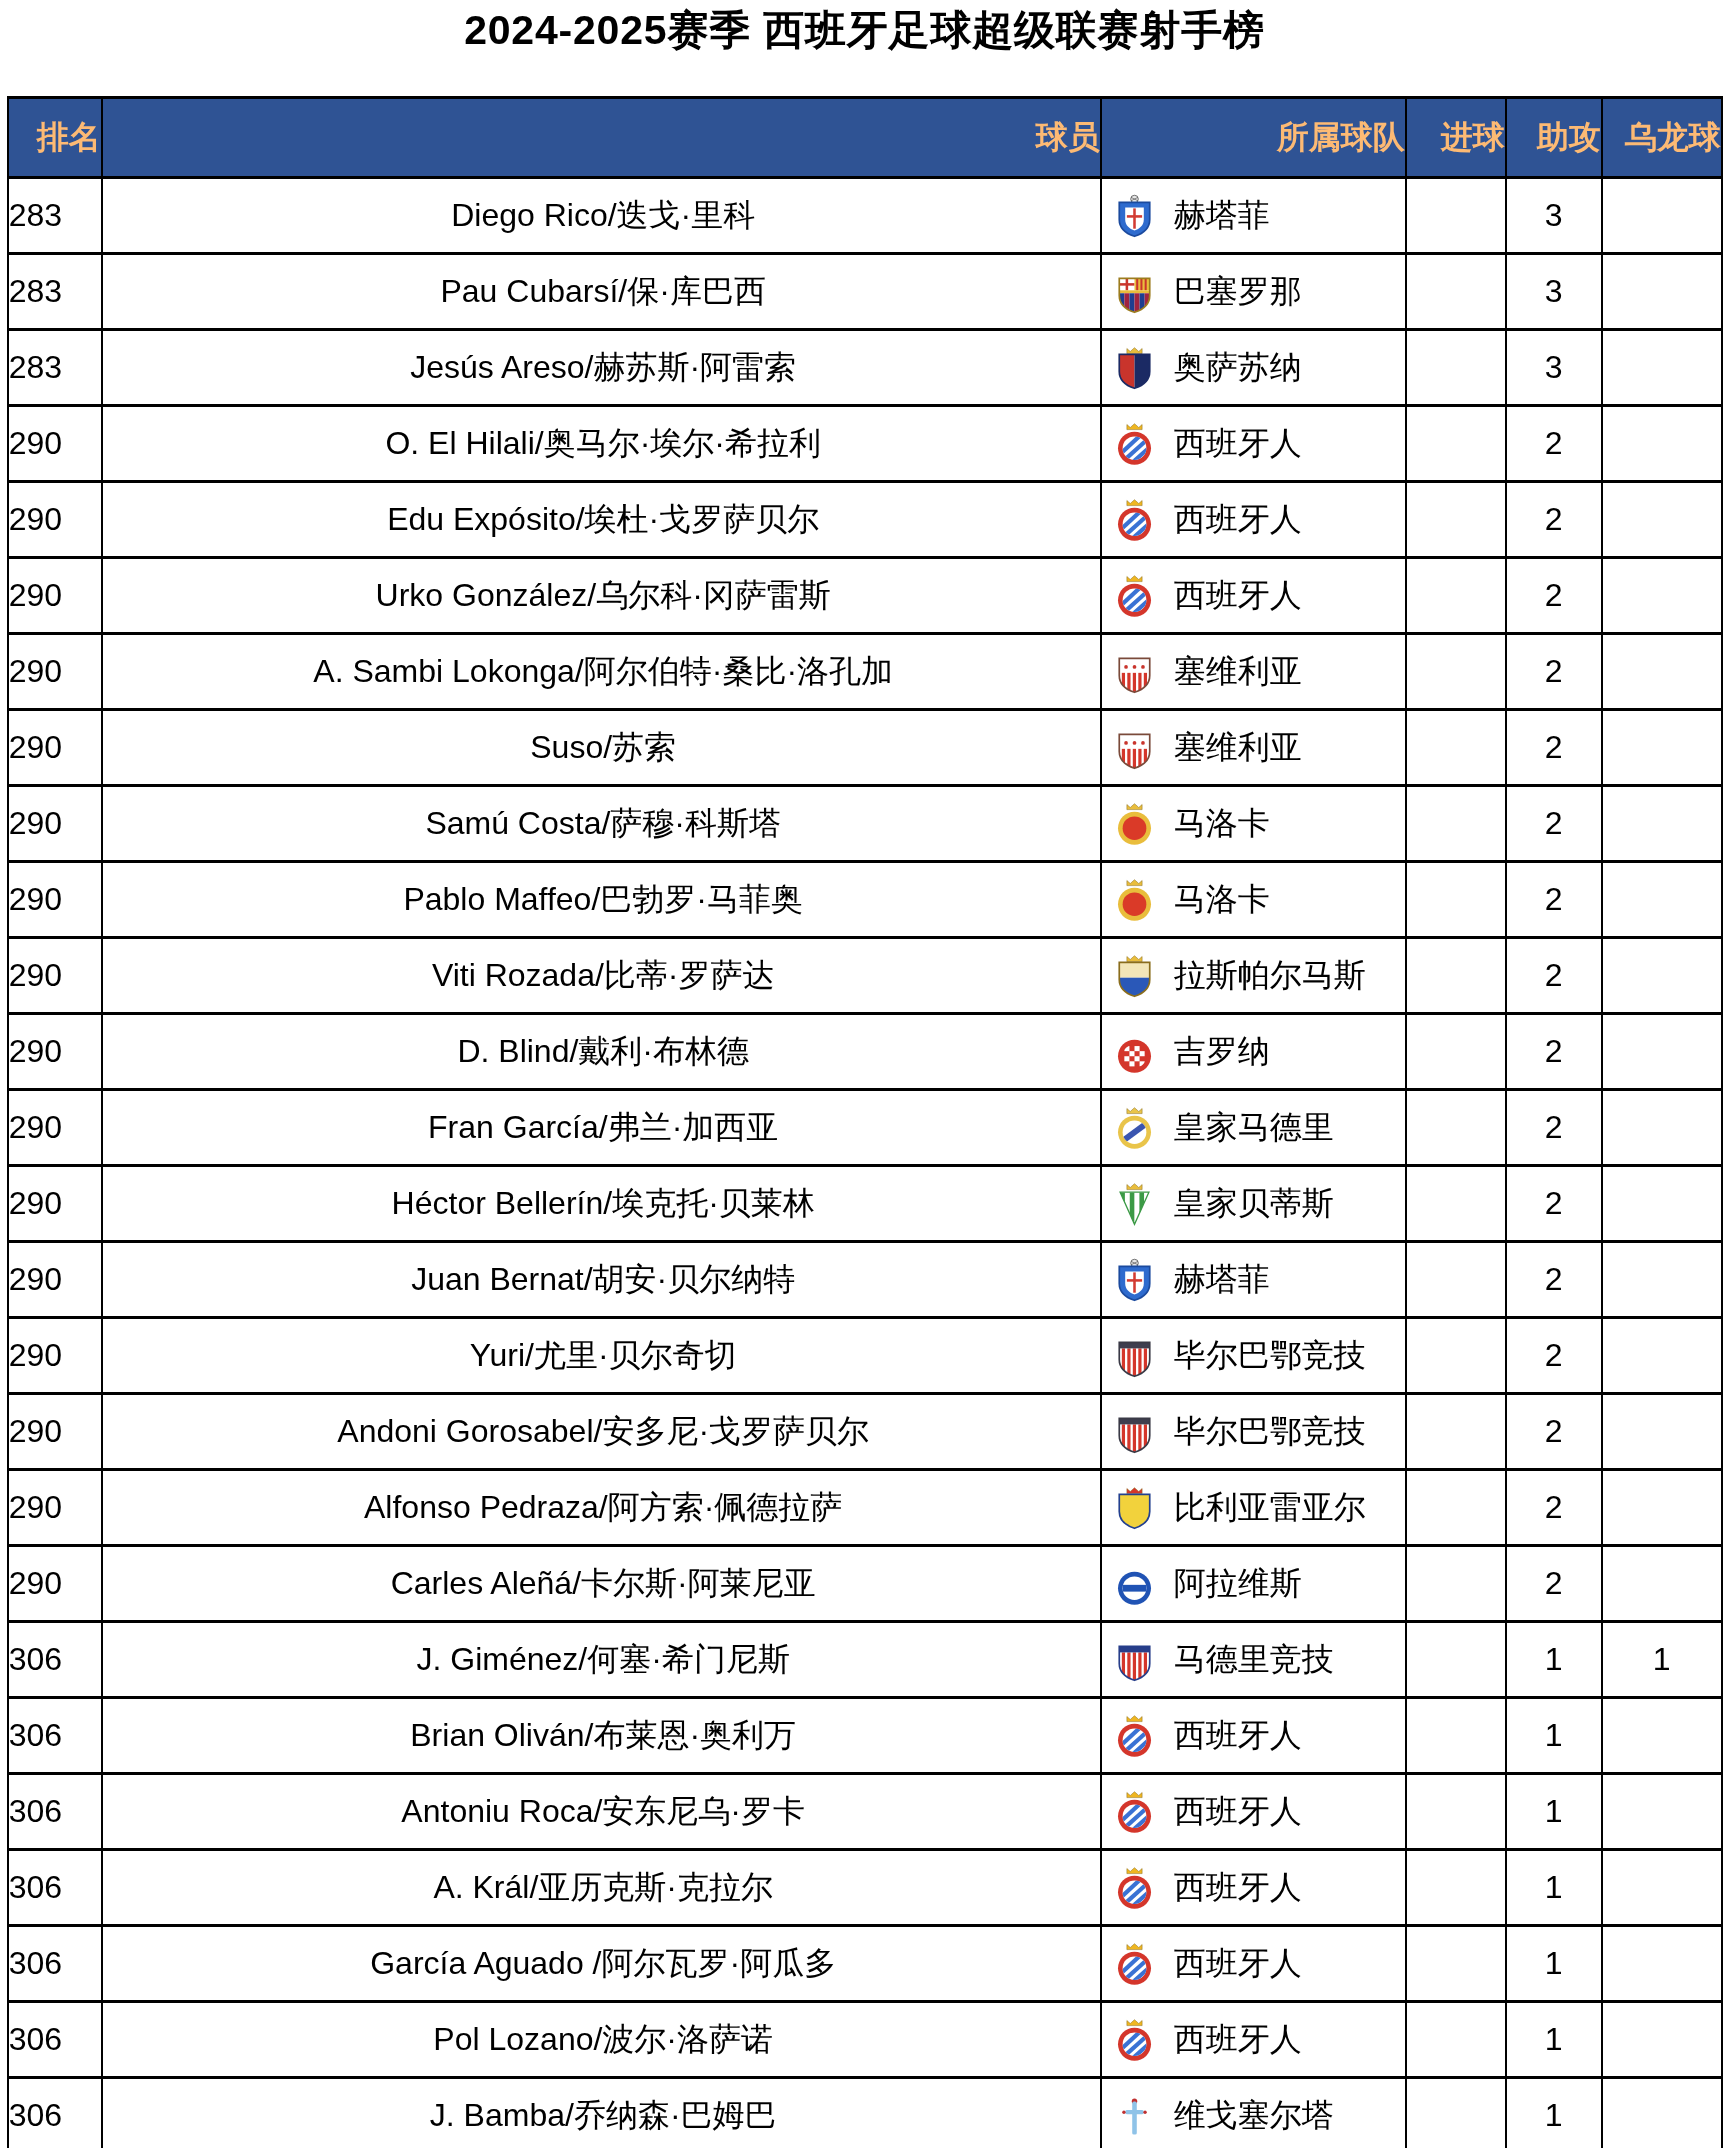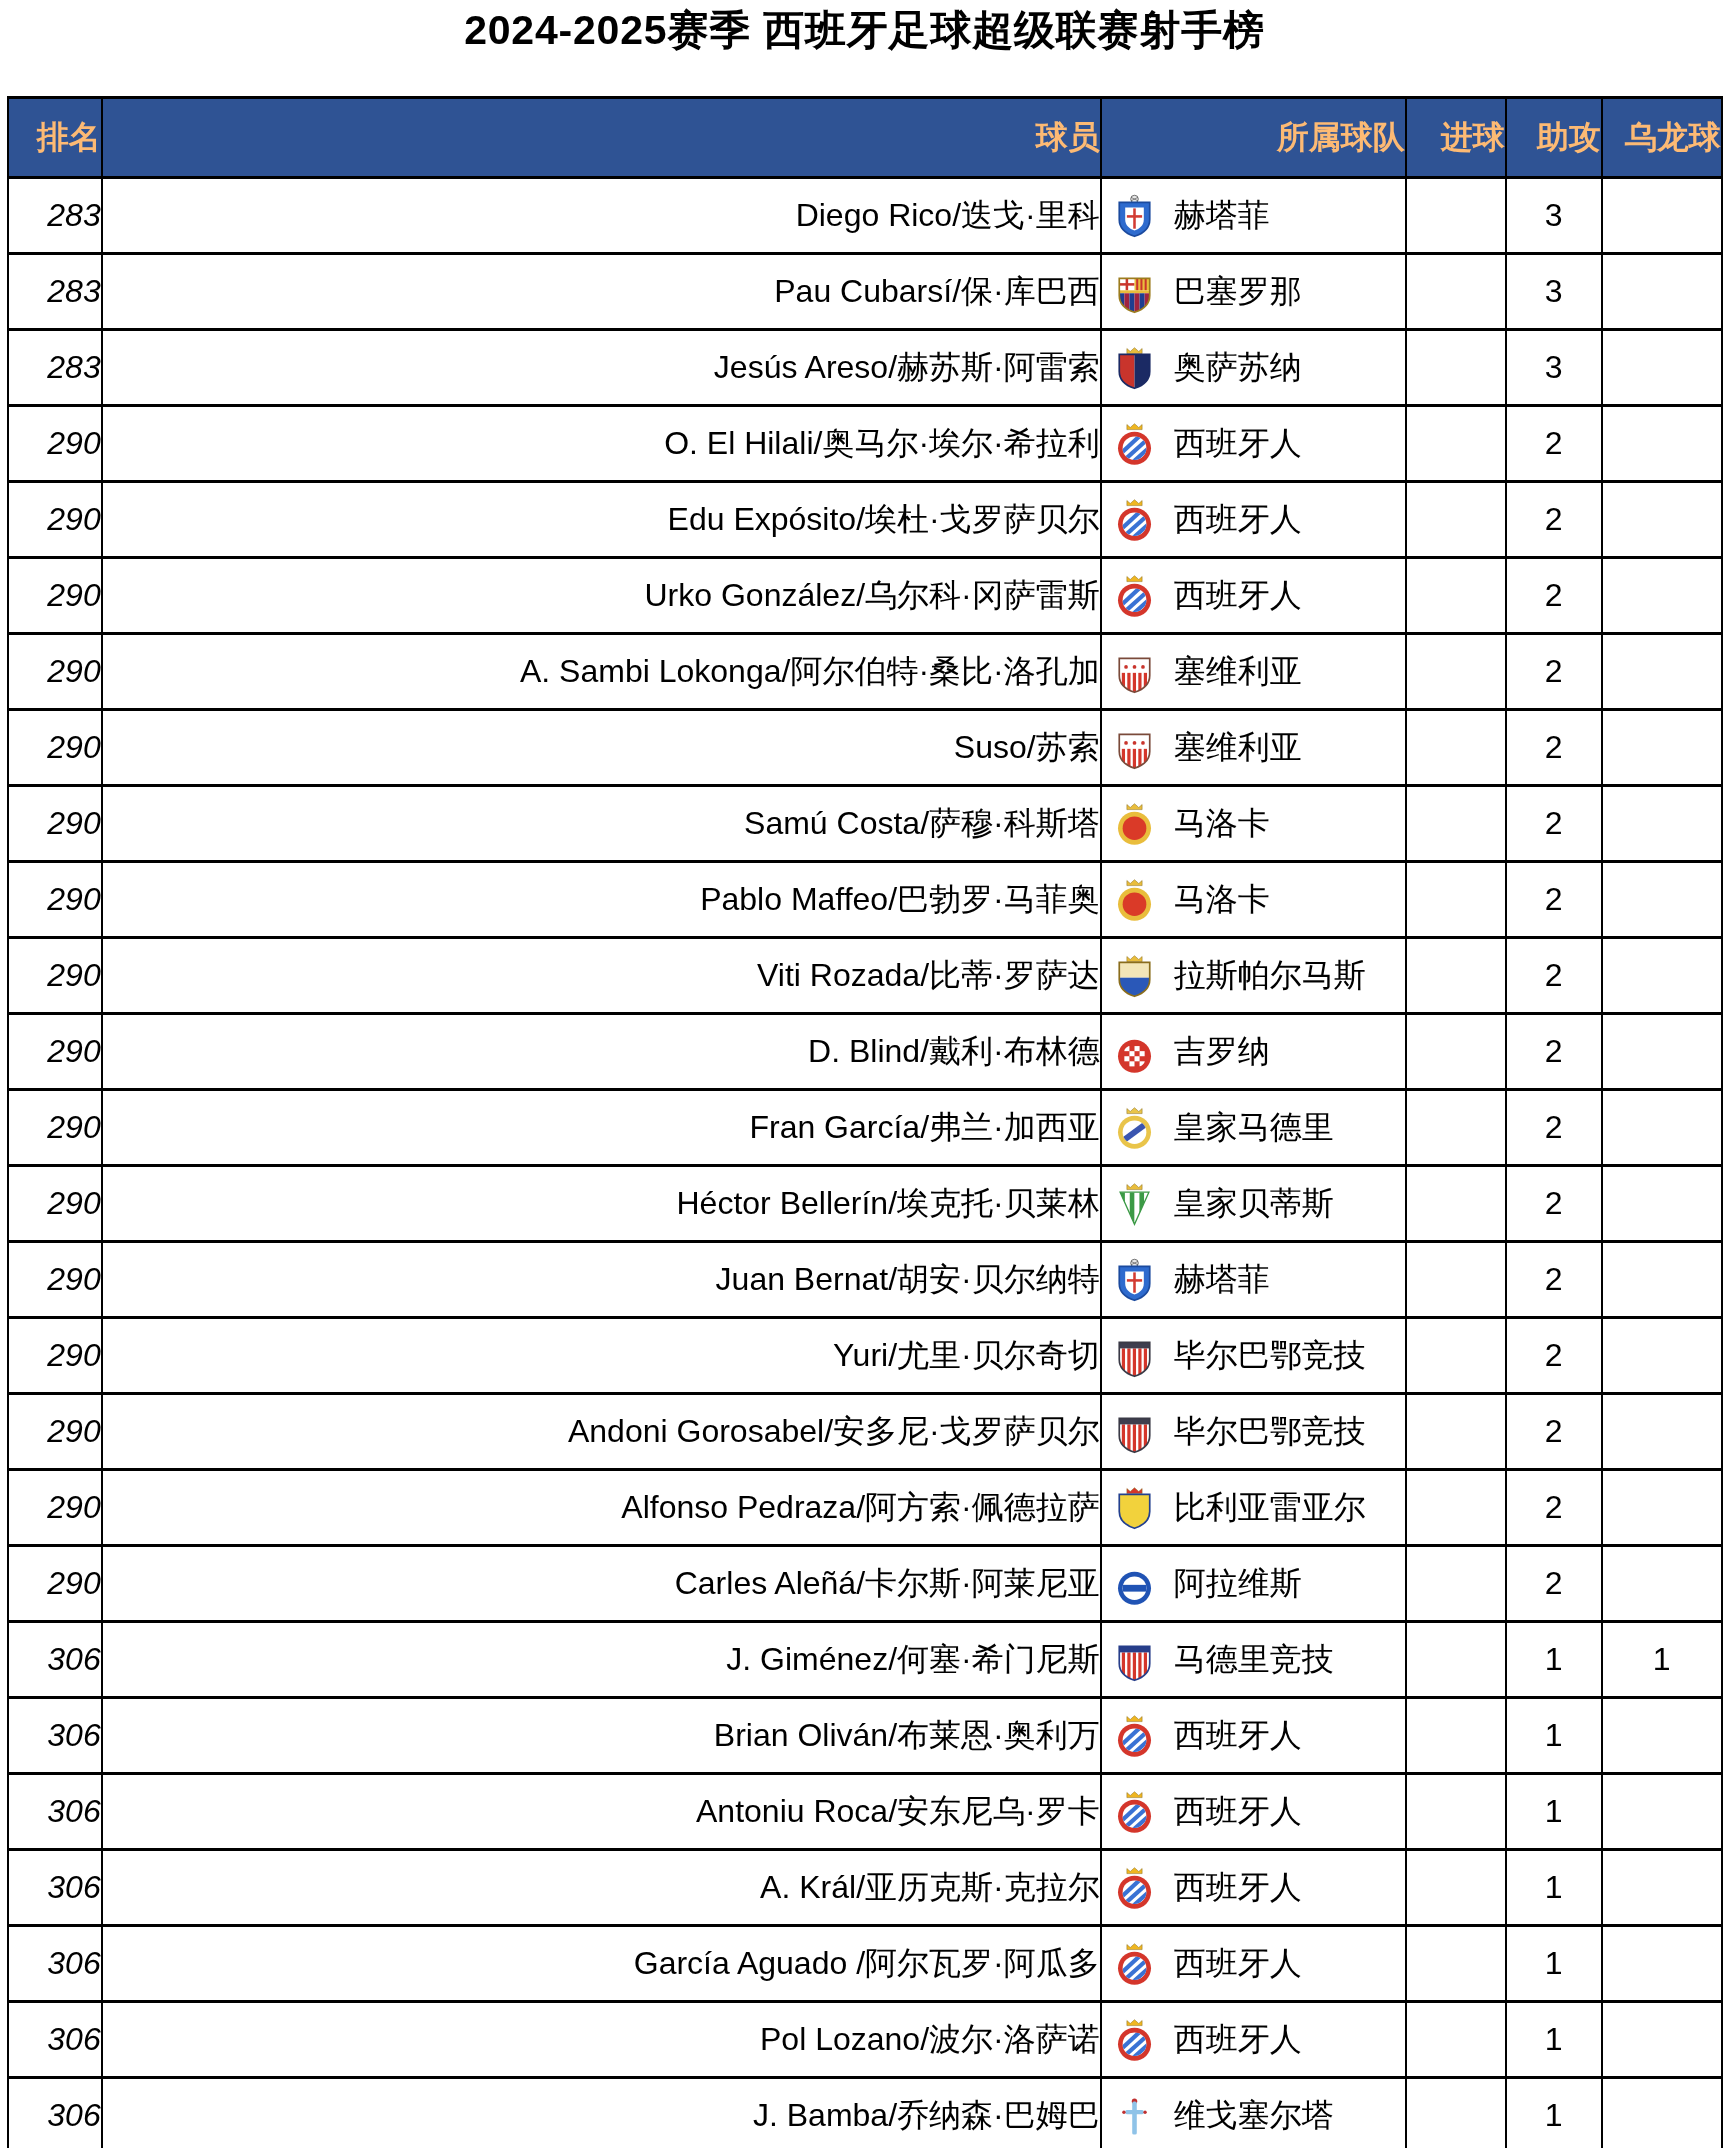--- a/index.html
+++ b/index.html
@@ -12,22 +12,22 @@
   }
   table.main{
     position:absolute;left:6.7px;top:96px;width:1713px;
     border-collapse:collapse;table-layout:fixed;
   }
   th,td{border:solid #000;border-width:3.4px 2.5px;padding:0;overflow:hidden;}
   thead tr{height:80px;}
   tbody tr{height:76px;}
   th{color:#fdba74;font-size:32px;font-weight:700;text-align:right;}
   td{font-size:32px;background:#fff;}
-  td.c-rank{text-align:right;font-style:italic;}
-  td.c-player{text-align:right;padding-left:4px;margin-left:12px;}
+  td.c-rank{text-align:left;}
+  td.c-player{text-align:center;padding-left:4px;margin-left:12px;}
   td.c-num{text-align:center;}
   .team-wrap{display:flex;align-items:center;padding-left:13px;}
   .crest{width:39px;height:44px;flex:0 0 39px;display:inline-block;margin-right:20px;}
   .crest svg{display:block;}
   .team-name{white-space:nowrap;}
 </style>
 </head>
 <body>
 
 <div class="title">2024-2025赛季 西班牙足球超级联赛射手榜</div>

